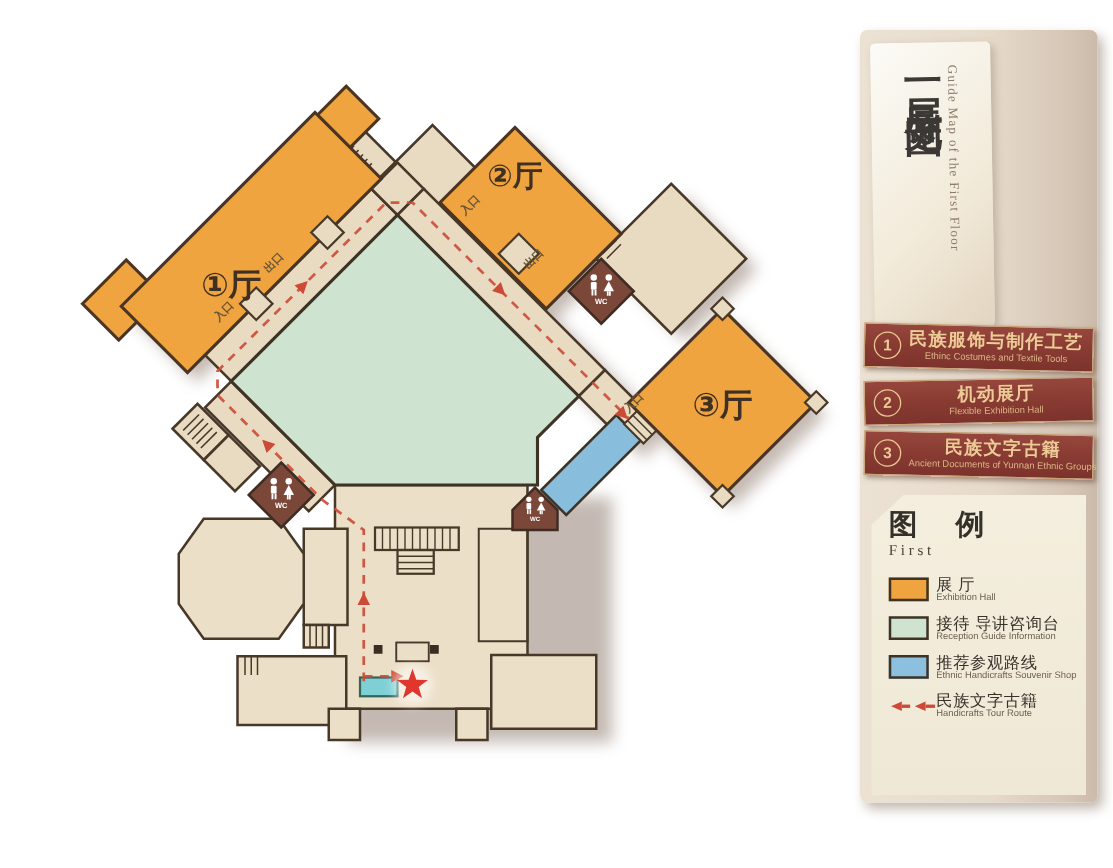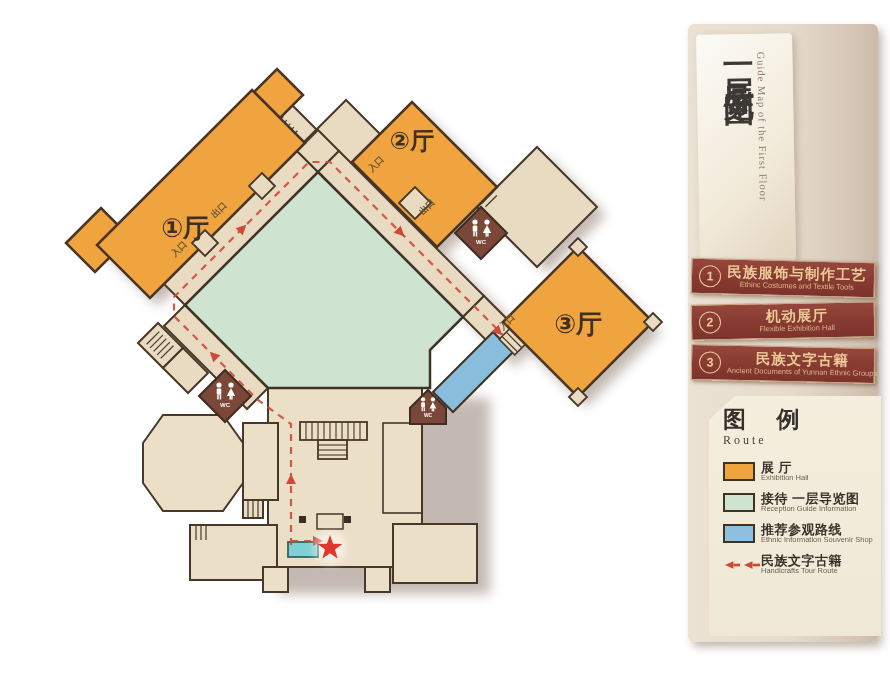--- a/index.html
+++ b/index.html
@@ -45,40 +45,40 @@
   .bar-3{transform:rotate(1.2deg);}
   .circle-num{
     width:20px;height:20px;border:1.5px solid #ecc995;border-radius:50%;
     color:#ecc995;font-size:12.5px;font-weight:bold;line-height:20px;text-align:center;
     flex:0 0 auto;margin-right:6px;
   }
   .bar-text{flex:1;text-align:center;line-height:1.05;}
   .bar-cn{font-size:14.5px;font-weight:bold;color:#eccb97;letter-spacing:1px;white-space:nowrap;}
   .bar-en{font-size:7.5px;color:#ddb587;margin-top:1px;white-space:nowrap;}
   .legend-card{
-    position:absolute;left:21px;top:372px;width:172px;height:240px;
+    position:absolute;left:9px;top:372px;width:172px;height:240px;
     background:linear-gradient(180deg,#f4eede 0%,#efe8d6 100%);
     clip-path:polygon(15% 0,100% 0,100% 100%,0 100%,0 10%);
     padding:12px 10px 8px 14px;box-sizing:border-box;
     box-shadow:2px 3px 6px rgba(120,100,80,.35);
   }
   .legend-title-cn{font-size:23px;font-weight:bold;letter-spacing:12px;color:#34302a;line-height:1;}
   .legend-title-en{
     font-family:"Liberation Serif","DejaVu Serif",serif;
     font-size:12px;letter-spacing:3px;color:#4b4238;margin:2px 0 8px 0;
   }
   .legend-row{display:flex;align-items:center;height:31px;}
   .legend-icon{flex:0 0 38px;display:flex;justify-content:flex-start;align-items:center;}
   .swatch{width:32px;height:19px;border:2px solid #3f3326;box-sizing:border-box;}
   .sw-orange{background:#efa43f;}
   .sw-green{background:#cfe3d1;}
   .sw-blue{background:#8cc0de;}
   .sw-wc{background:#7a4739;display:flex;align-items:center;justify-content:center;}
   .legend-text{line-height:1.05;}
-  .legend-cn{font-size:13px;font-weight:bold;color:#3a322a;letter-spacing:.5px;white-space:nowrap;}
+  .legend-cn{font-size:13px;font-weight:normal;color:#3a322a;letter-spacing:.5px;white-space:nowrap;}
   .legend-en{font-size:7.5px;color:#6d5f50;white-space:nowrap;}
 </style>
 </head>
 <body>
 
 <div class="map-area">
 <svg width="690" height="694" viewBox="0 0 690 694" xmlns="http://www.w3.org/2000/svg">
   <defs>
     <g id="wcfigs" fill="#ffffff">
       <circle cx="-6" cy="-8" r="2.6"></circle>
@@ -274,50 +274,50 @@
       <div class="circle-num">3</div>
       <div class="bar-text">
         <div class="bar-cn">民族文字古籍</div>
         <div class="bar-en">Ancient Documents of Yunnan Ethnic Groups</div>
       </div>
     </div>
   </div>
 
   <div class="legend-card">
     <div class="legend-title-cn">图 例</div>
-    <div class="legend-title-en">Route</div>
+    <div class="legend-title-en">First</div>
 
     <div class="legend-row">
       <div class="legend-icon">
           <div class="swatch sw-orange"></div>
         </div>
       <div class="legend-text">
         <div class="legend-cn">展 厅</div>
         <div class="legend-en">Exhibition Hall</div>
       </div>
     </div>
 
 
     <div class="legend-row">
       <div class="legend-icon">
           <div class="swatch sw-green"></div>
         </div>
       <div class="legend-text">
-        <div class="legend-cn">接待 一层导览图</div>
+        <div class="legend-cn">接待 导讲咨询台</div>
         <div class="legend-en">Reception Guide Information</div>
       </div>
     </div>
 
     <div class="legend-row">
       <div class="legend-icon">
           <div class="swatch sw-blue"></div>
         </div>
       <div class="legend-text">
         <div class="legend-cn">推荐参观路线</div>
-        <div class="legend-en">Ethnic Information Souvenir Shop</div>
+        <div class="legend-en">Ethnic Handicrafts Souvenir Shop</div>
       </div>
     </div>
 
     <div class="legend-row">
       <div class="legend-icon">
         <svg width="38" height="12" viewBox="0 0 40 12">
           <g fill="#cc4a36">
             <polygon points="2,6 11,2 11,10"></polygon>
             <rect x="11" y="4.6" width="7" height="2.8"></rect>
             <polygon points="22,6 31,2 31,10"></polygon>

